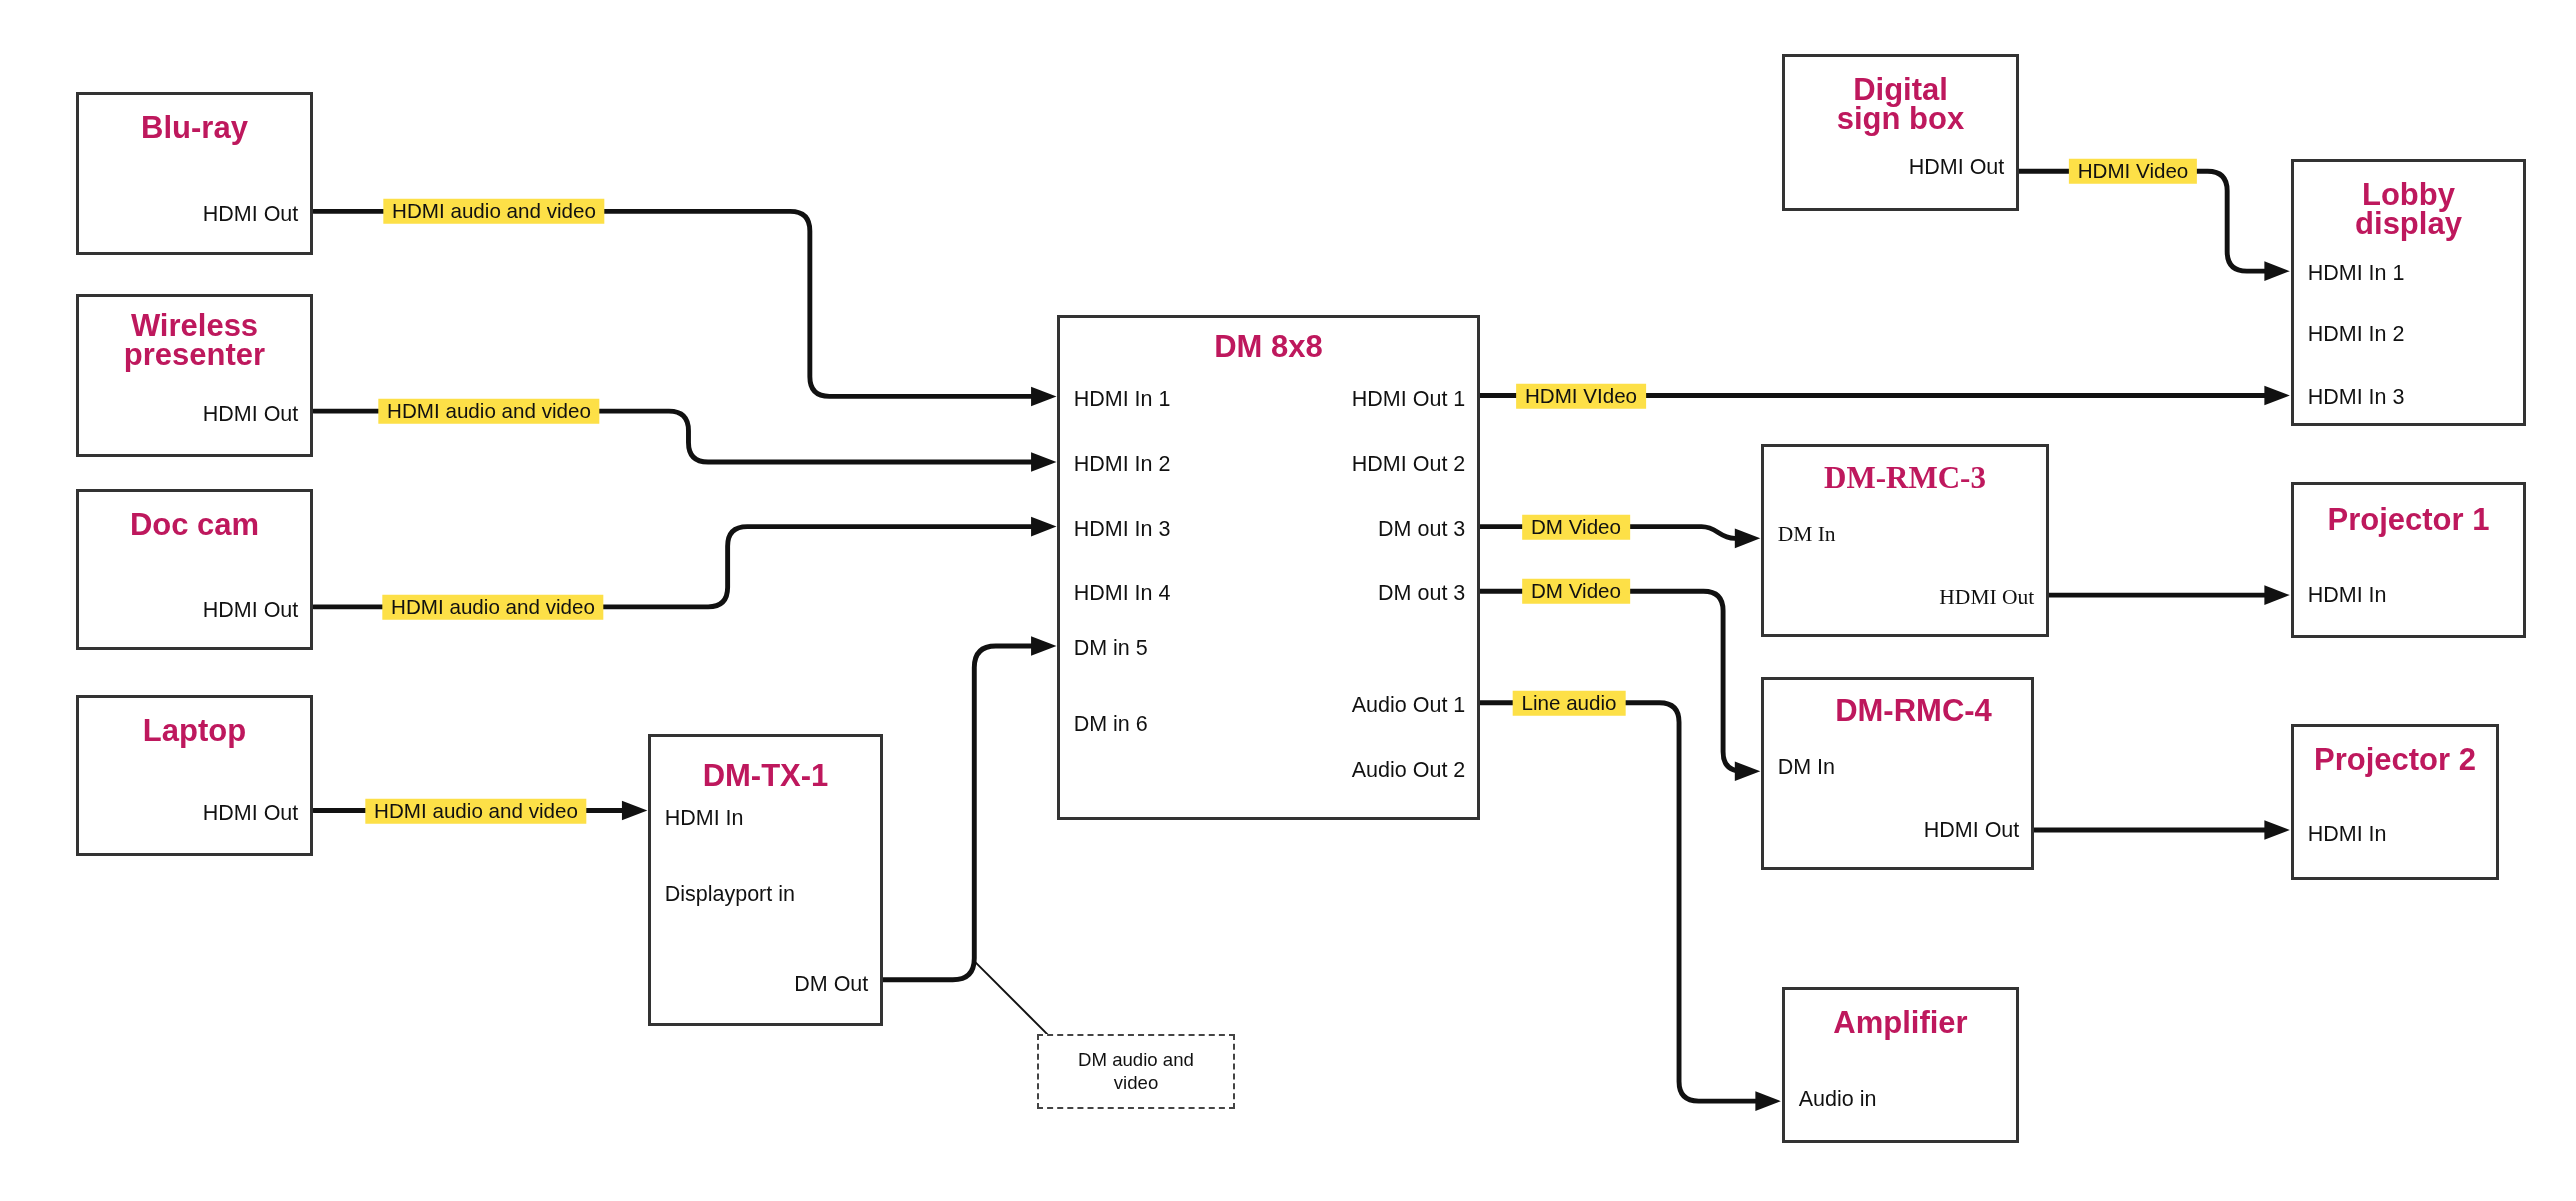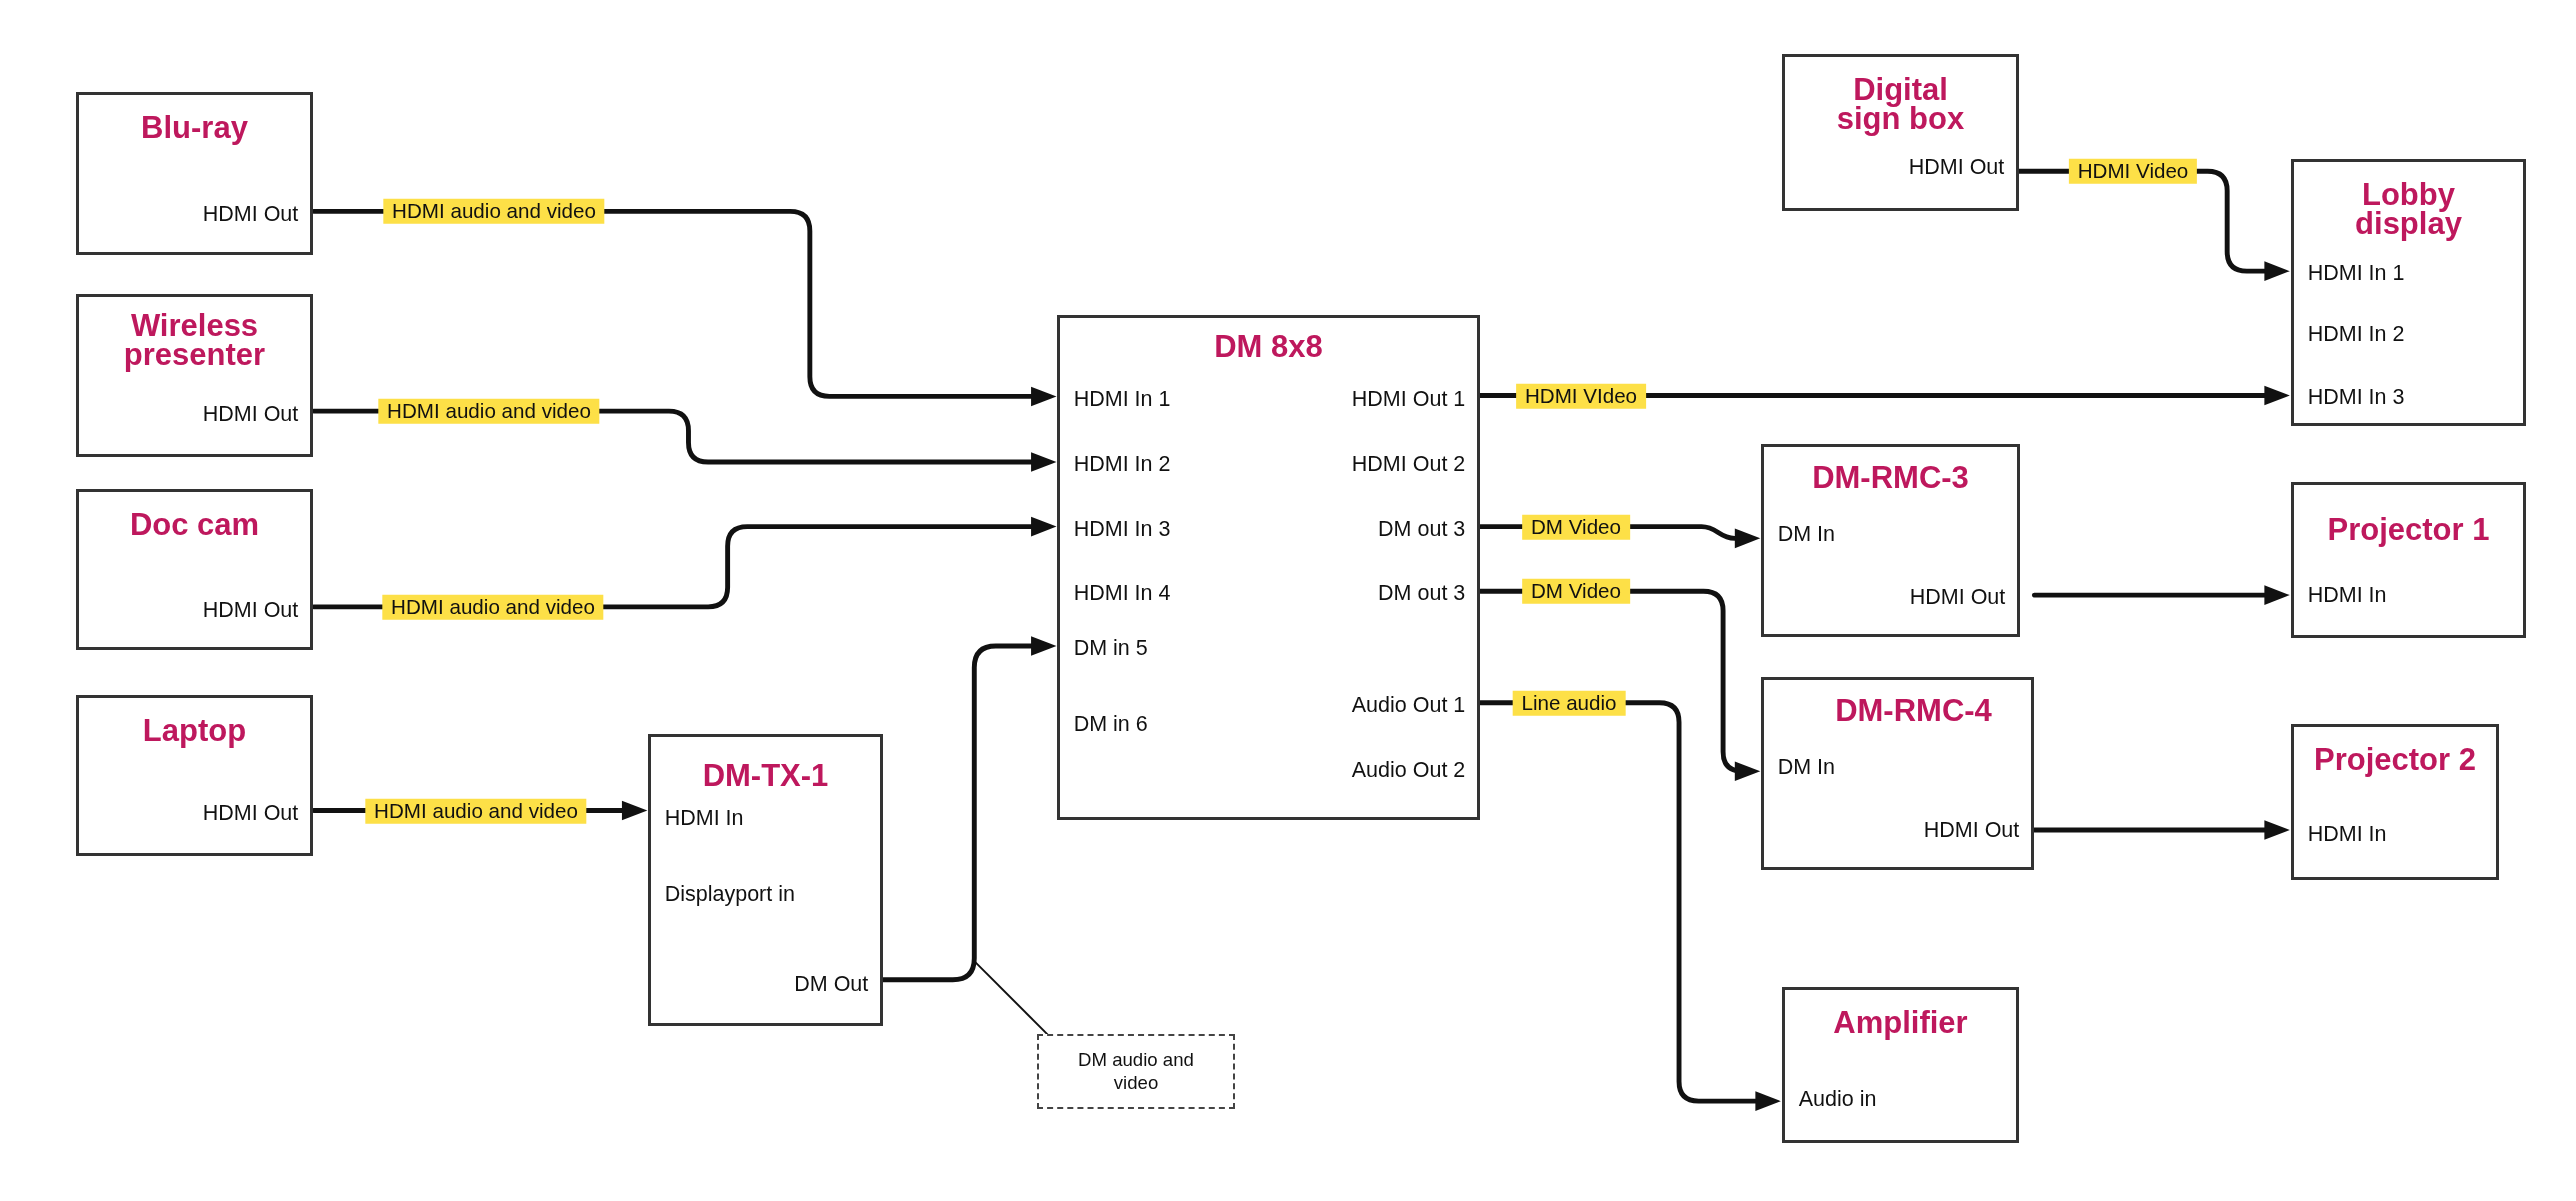--- a/index.html
+++ b/index.html
@@ -163,28 +163,28 @@
     <div class="port right" style="top:98px;">HDMI Out</div>
   </div>
 
   <div class="node" style="left:2291px;top:159px;width:235px;height:267px;">
     <div class="title title-narrow" style="padding-top:17.6px;width:117px;">Lobby display</div>
     <div class="port left" style="top:99px;">HDMI In 1</div>
     <div class="port left" style="top:160px;">HDMI In 2</div>
     <div class="port left" style="top:223px;">HDMI In 3</div>
   </div>
 
-  <div class="node" style="left:1761px;top:444px;width:259px;height:193px;">
+  <div class="node" style="left:1761px;top:444px;width:288px;height:193px;font-family:Liberation Serif, serif;">
     <div class="title" style="padding-top:15.7px;">DM-RMC-3</div>
     <div class="port left" style="top:75px;">DM In</div>
     <div class="port right" style="top:138px;">HDMI Out</div>
   </div>
 
   <div class="node" style="left:2291px;top:482px;width:235px;height:156px;">
-    <div class="title" style="padding-top:30px;">Projector 1</div>
+    <div class="title" style="padding-top:20px;">Projector 1</div>
     <div class="port left" style="top:98px;">HDMI In</div>
   </div>
 
   <div class="node" style="left:1761px;top:677px;width:273px;height:193px;">
     <div class="title" style="padding-top:15.7px;margin-left:32px;">DM-RMC-4</div>
     <div class="port left" style="top:75px;">DM In</div>
     <div class="port right" style="top:138px;">HDMI Out</div>
   </div>
 
   <div class="node" style="left:2291px;top:724px;width:208px;height:156px;">

